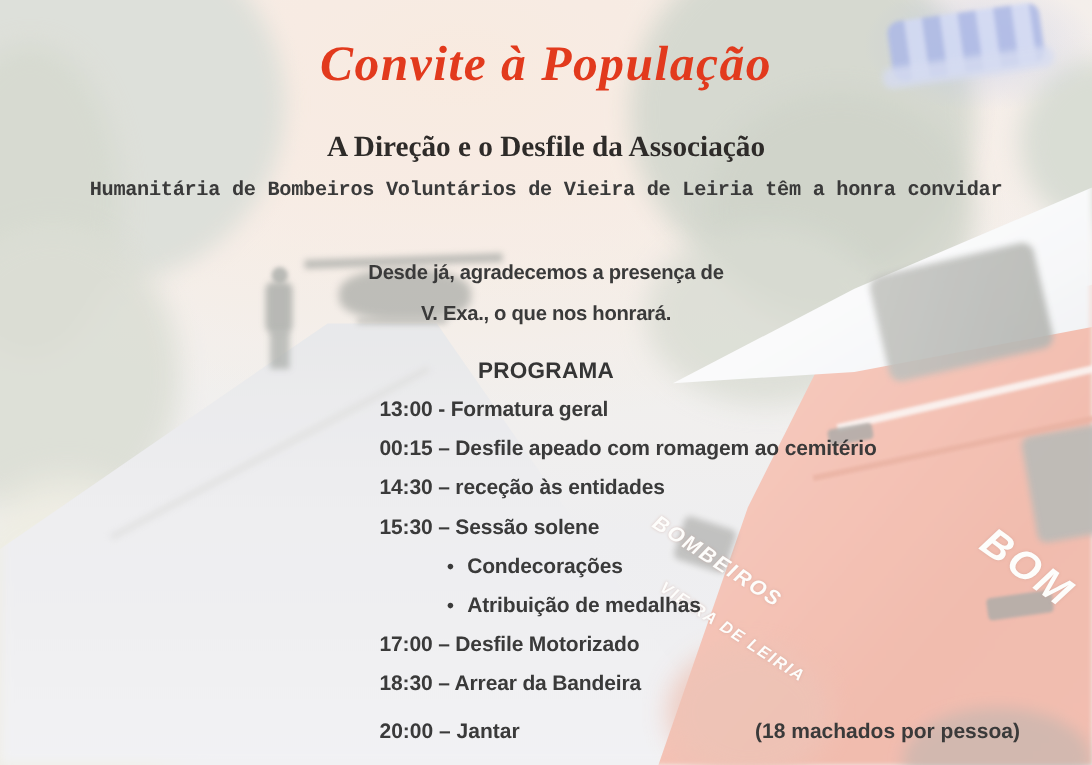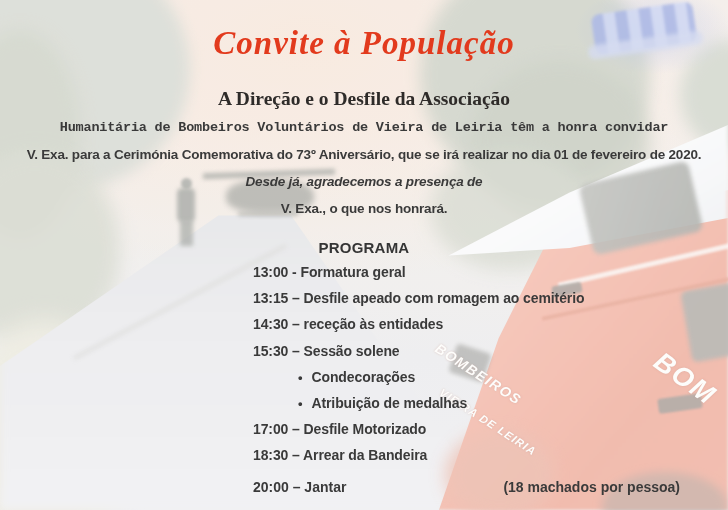--- a/index.html
+++ b/index.html
@@ -114,21 +114,21 @@
     font-weight: 600; font-size: 19.5px; color: #2e2b29;
   }
   .body-line {
     position: absolute; left: 0; width: 728px;
     text-align: center;
     font-size: 13.5px; letter-spacing: -0.2px;
     color: #3a3a3a; font-weight: 600;
   }
   .line2 { top: 120px; font-family: Liberation Mono, monospace; }
   .line3 { top: 147px; }
-  .line4 { top: 174px; font-style: italic; }
+  .line4 { top: 174px; }
   .line5 { top: 201px; }
 
   .program-heading {
     position: absolute; left: 0; top: 239px; width: 728px;
     text-align: center; font-weight: bold; font-size: 15px;
     letter-spacing: 0.2px; color: #353535;
   }
   .program-list { position: absolute; left: 253px; top: 264px; width: 430px; }
   .prog-item {
     height: 26.2px; font-size: 14px; letter-spacing: -0.1px;
@@ -183,29 +183,28 @@
   <div class="layer truck-marking marking-bombeiros">BOMBEIROS</div>
   <div class="layer truck-marking marking-vieira">VIEIRA DE LEIRIA</div>
   <div class="layer truck-marking marking-partial">BOM</div>
 
   <div class="layer wash"></div>
 
   <div class="content">
     <div class="title">Convite à População</div>
     <div class="subtitle">A Direção e o Desfile da Associação</div>
     <div class="body-line line2">Humanitária de Bombeiros Voluntários de Vieira de Leiria têm a honra convidar</div>
-    <div class="body-line line3">V. Exa. para a Cerimónia Comemorativa do 73º Aniversário, que se irá realizar no dia 01 de fevereiro de 2020.</div>
     <div class="body-line line4">Desde já, agradecemos a presença de</div>
     <div class="body-line line5">V. Exa., o que nos honrará.</div>
 
     <div class="program-heading">PROGRAMA</div>
 
     <div class="program-list">
       <div class="prog-item">13:00 - Formatura geral</div>
-      <div class="prog-item">13:15 – Desfile apeado com romagem ao cemitério</div>
+      <div class="prog-item">00:15 – Desfile apeado com romagem ao cemitério</div>
       <div class="prog-item">14:30 – receção às entidades</div>
       <div class="prog-item">15:30 – Sessão solene</div>
       <div class="prog-item bulleted"><span class="bullet">•</span><span>Condecorações</span></div>
       <div class="prog-item bulleted"><span class="bullet">•</span><span>Atribuição de medalhas</span></div>
       <div class="prog-item">17:00 – Desfile Motorizado</div>
       <div class="prog-item">18:30 – Arrear da Bandeira</div>
     </div>
 
     <div class="program-footer">
       <span>20:00 – Jantar</span>

